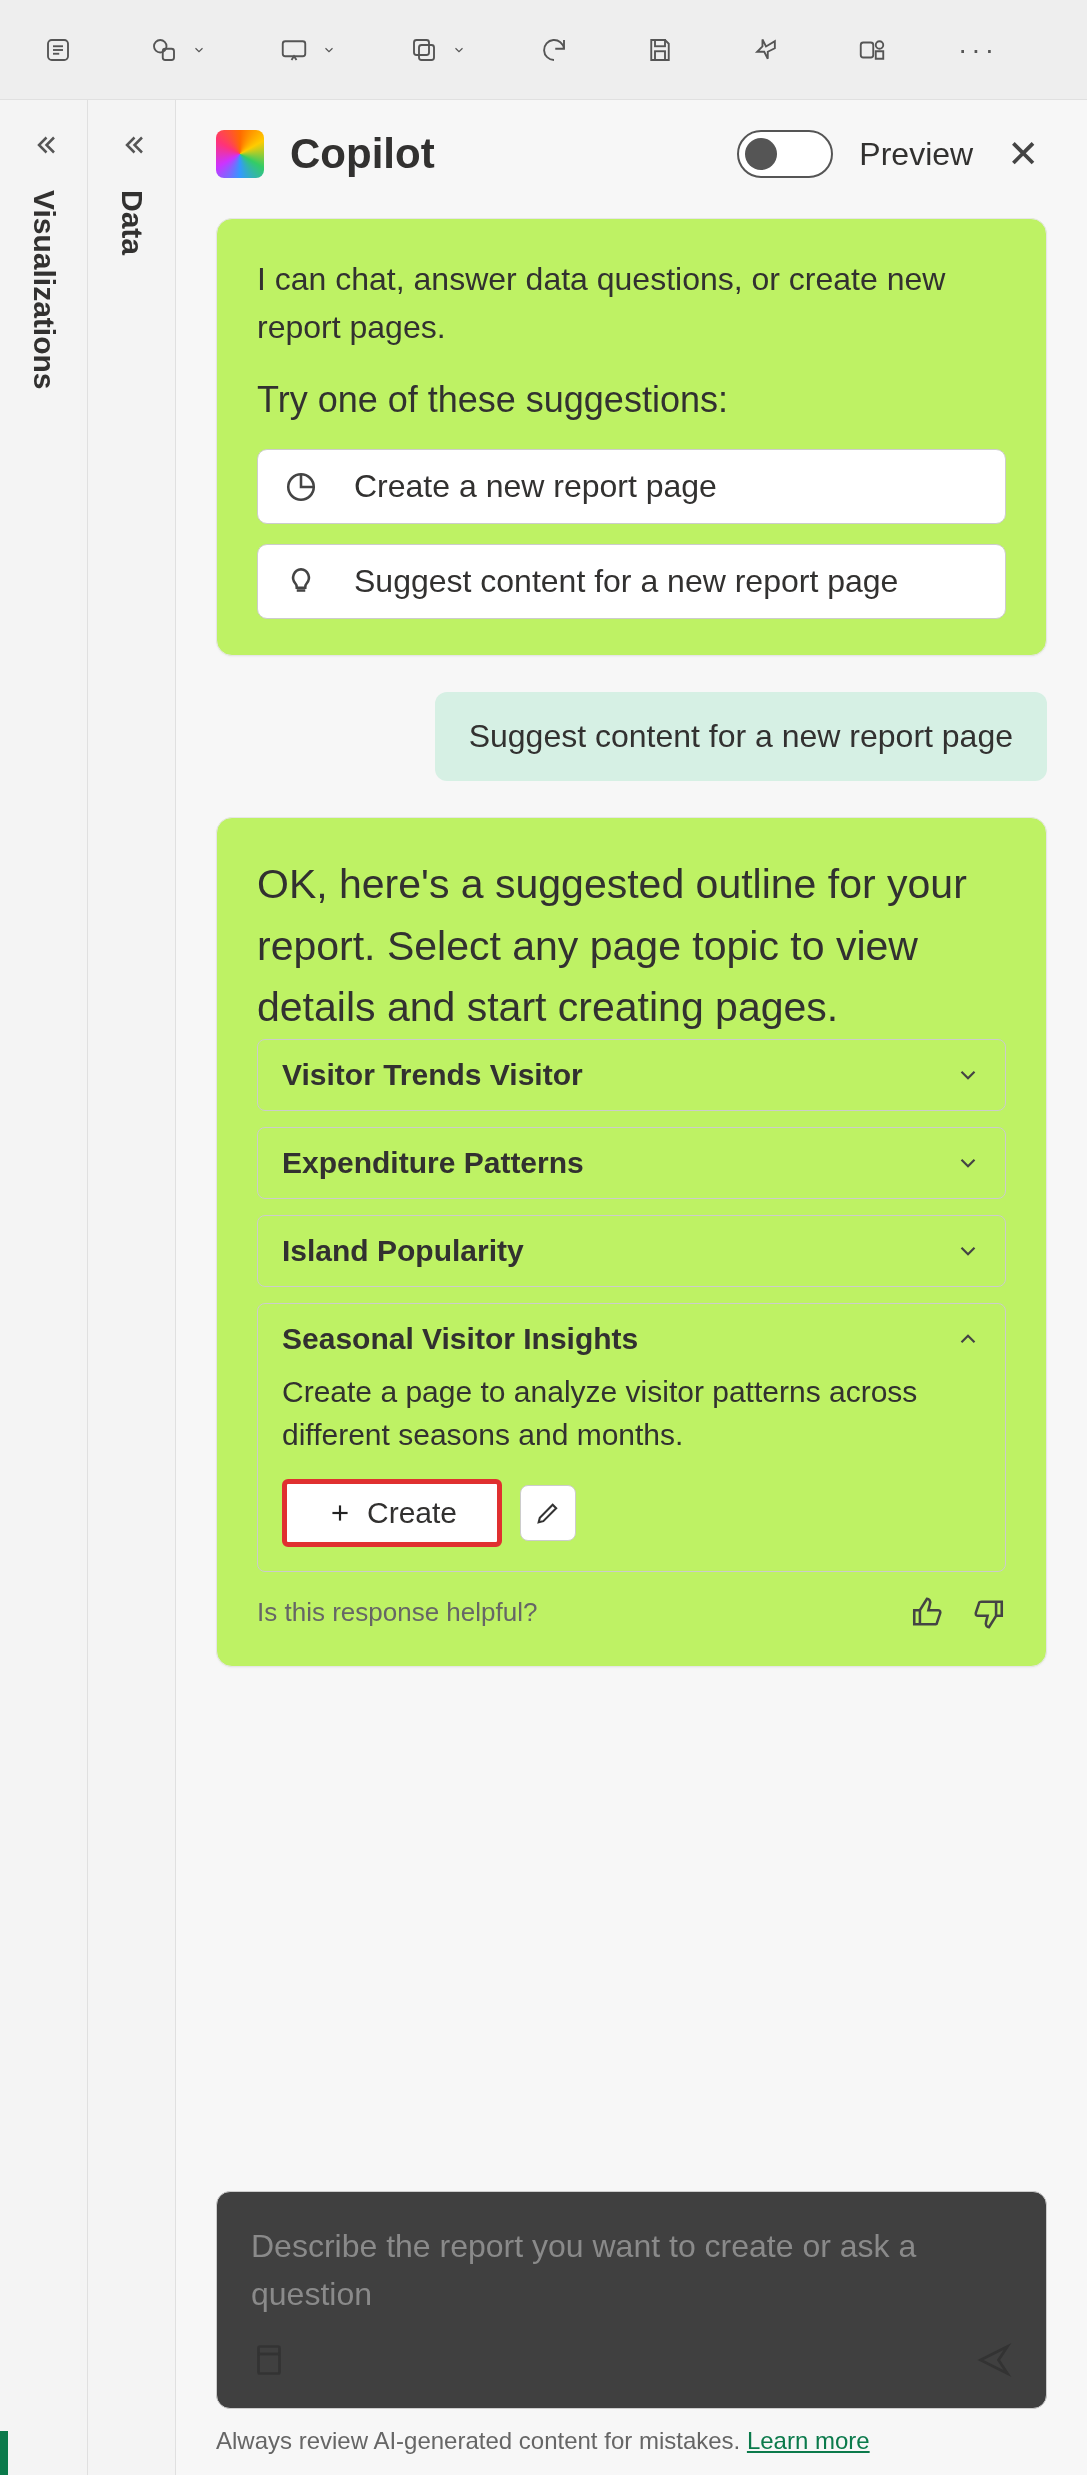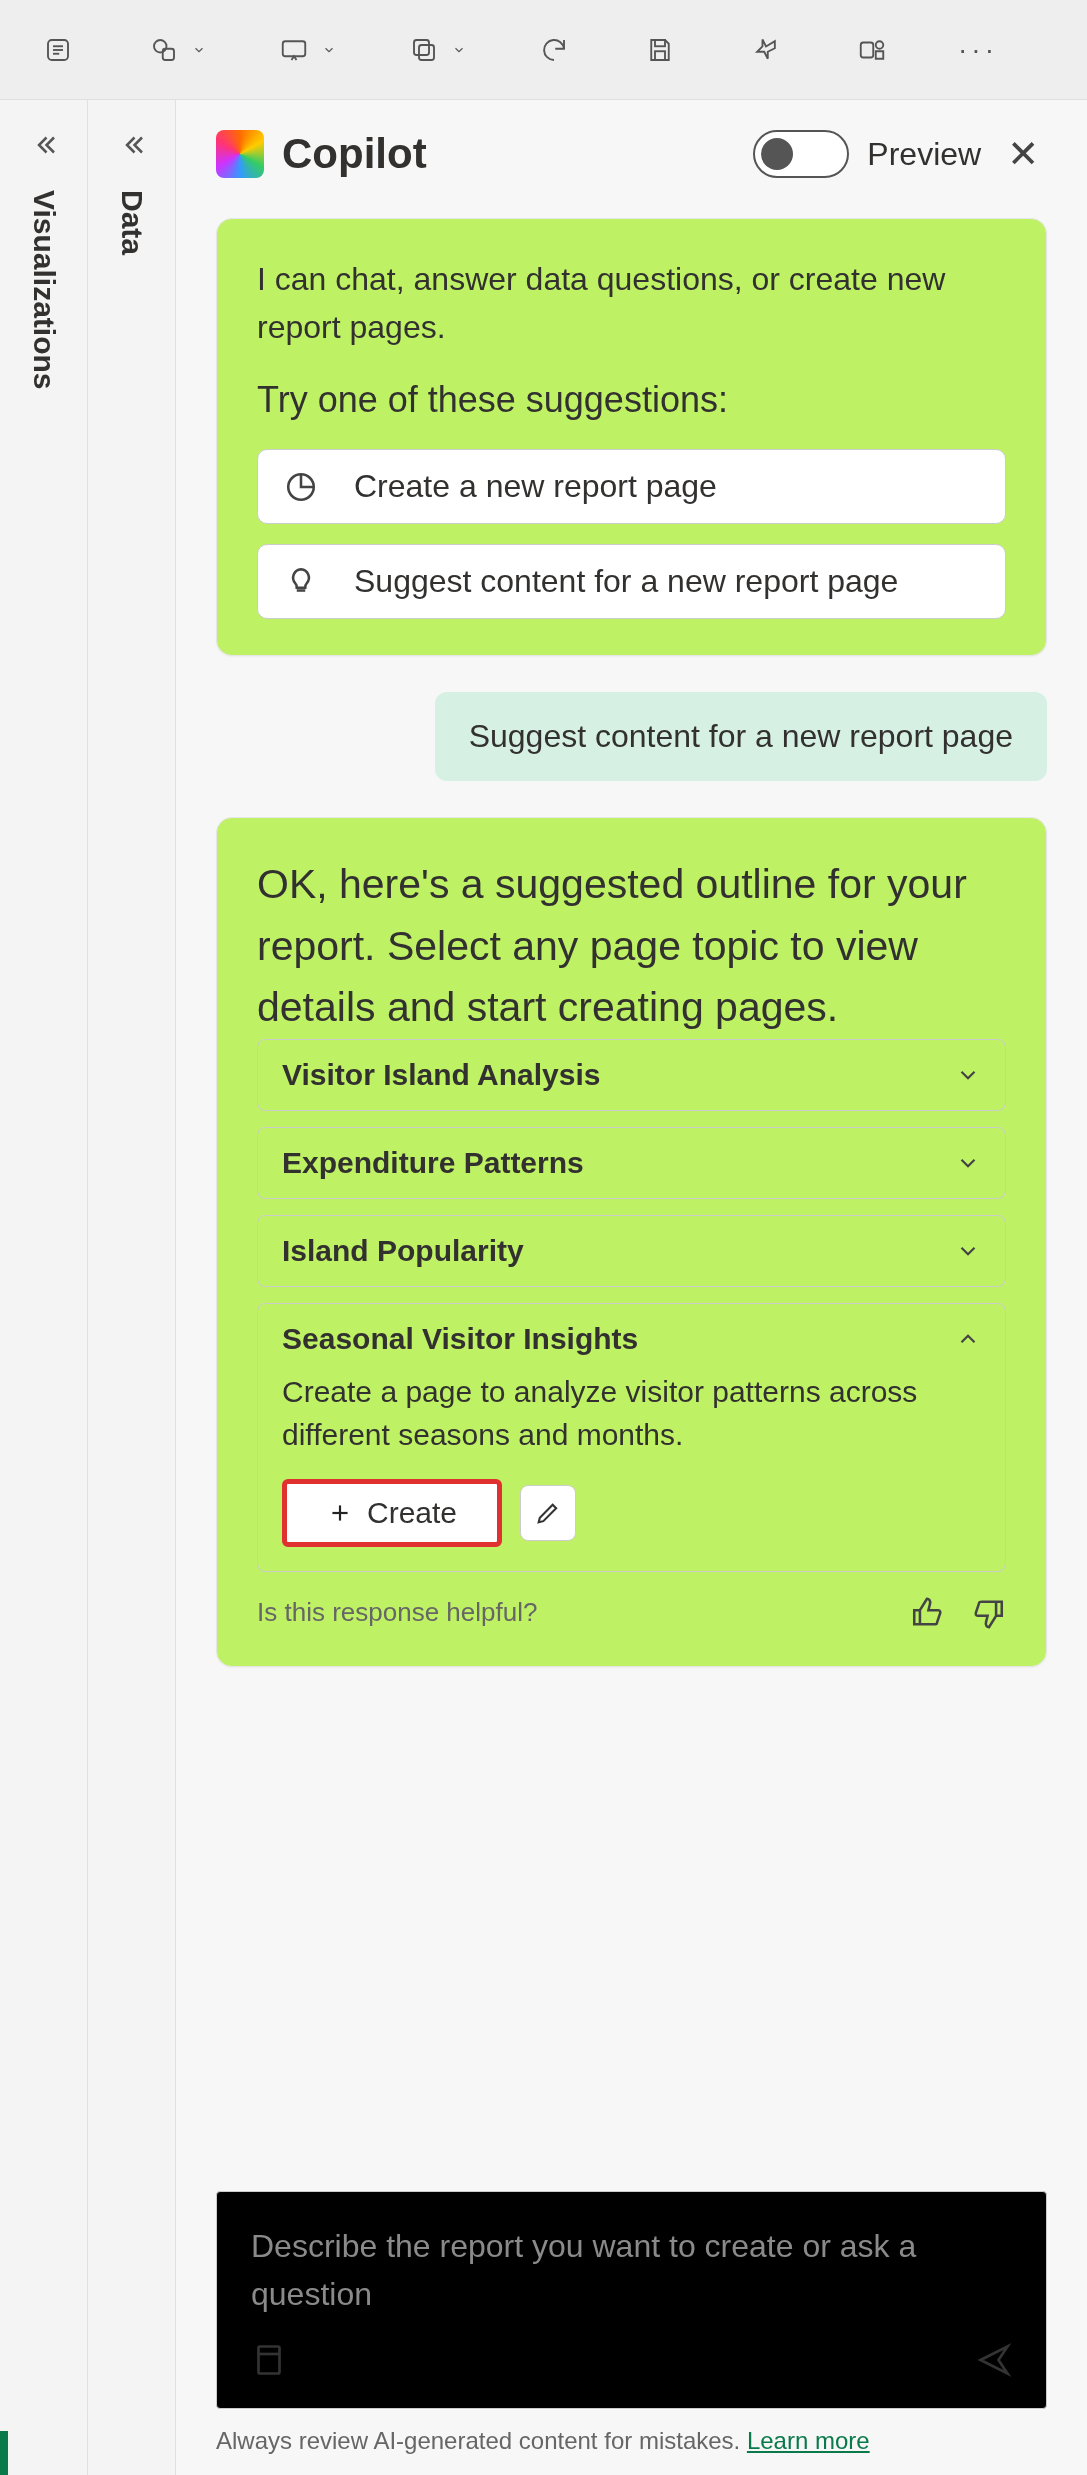--- a/index.html
+++ b/index.html
@@ -48,21 +48,21 @@
   .copilot-pane {
     flex:1;
     background:#f7f7f7;
     display:flex;
     flex-direction:column;
     padding: 30px 40px 20px 40px;
   }
   .cp-header {
     display:flex;
     align-items:center;
-    gap:18px;
+    gap:26px;
     margin-bottom:40px;
   }
   .logo {
     width:48px; height:48px; border-radius:8px;
     background: conic-gradient(#ff6a00, #ffcc00, #33cc66, #3399ff, #cc33ff, #ff3377, #ff6a00);
   }
   .cp-title { font-size:42px; font-weight:600; flex:1; }
   .toggle {
     width:96px; height:48px; border:2px solid #555; border-radius:30px;
     background:#fff; position:relative;
@@ -133,21 +133,21 @@
   .edit-btn svg { width:28px; height:28px; stroke:#333; fill:none; stroke-width:1.8; }
   .feedback-row {
     display:flex; align-items:center; justify-content:space-between;
     margin-top:24px;
   }
   .feedback-text { font-size:26px; color:#666; }
   .thumbs { display:flex; gap:28px; }
   .thumbs svg { width:34px; height:34px; stroke:#444; fill:none; stroke-width:1.8; }
   .spacer { flex:1; }
   .input-box {
-    background:#000000; border:1.5px solid #ccc; border-radius:4px;
+    background:#404040; border:1.5px solid #ccc; border-radius:14px;
     padding:30px 34px;
   }
   .input-placeholder { font-size:32px; color:#8a8a8a; line-height:1.5; min-height:100px; }
   .input-actions { display:flex; justify-content:space-between; align-items:center; margin-top:20px; }
   .input-actions svg { width:36px; height:36px; stroke:#333; fill:none; stroke-width:1.8; }
   .disclaimer { font-size:24px; color:#666; margin-top:18px; }
   .disclaimer a { color:#0b7a4b; text-decoration:underline; }
   .accent-bar { position:absolute; left:0; bottom:0; width:8px; height:44px; background:#0b7a4b; }
 </style>
 </head>
@@ -274,21 +274,21 @@
         <span>Suggest content for a new report page</span>
       </div>
     </div>
 
     <div class="user-bubble">Suggest content for a new report page</div>
 
     <div class="card">
       <div class="outline-text">OK, here's a suggested outline for your report. Select any page topic to view details and start creating pages.</div>
 
       <div class="topic">
-        <span>Visitor Island Analysis</span>
+        <span>Visitor Trends Visitor</span>
         <svg viewBox="0 0 24 24">
             <path d="M6 9l6 6 6-6"></path>
           </svg>
       </div>
       <div class="topic">
         <span>Expenditure Patterns</span>
         <svg viewBox="0 0 24 24">
             <path d="M6 9l6 6 6-6"></path>
           </svg>
       </div>

